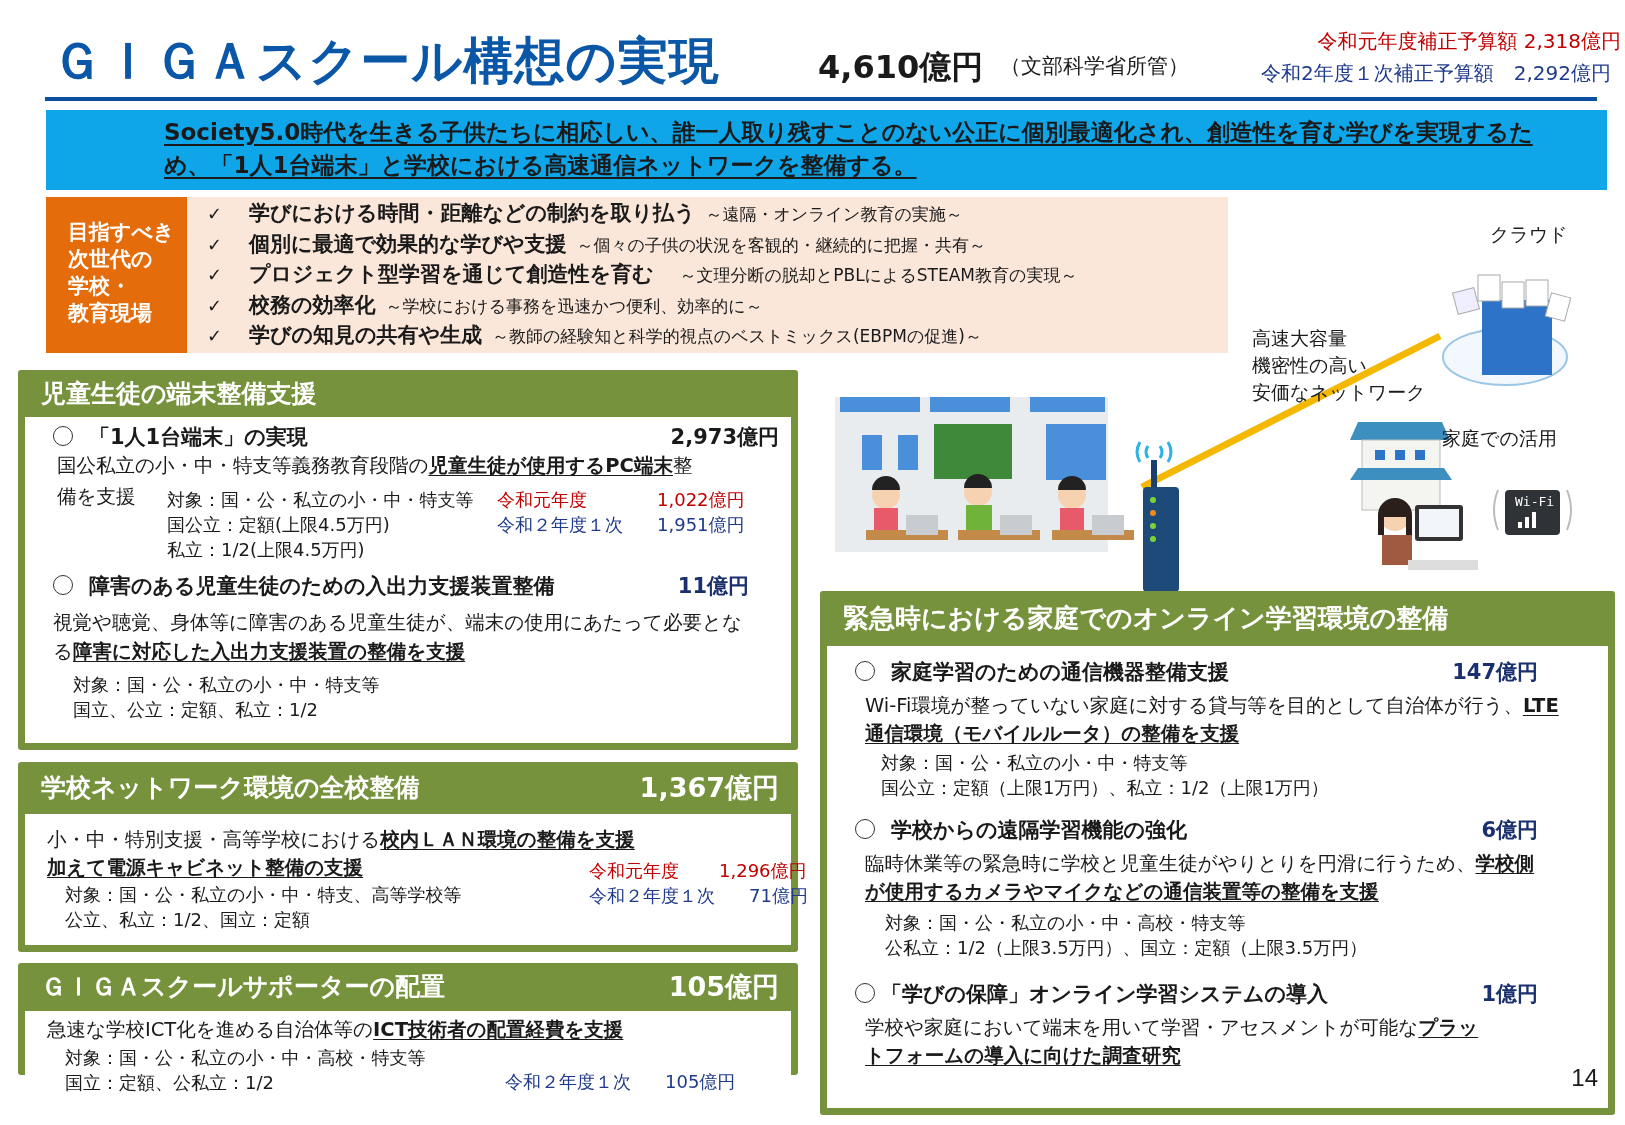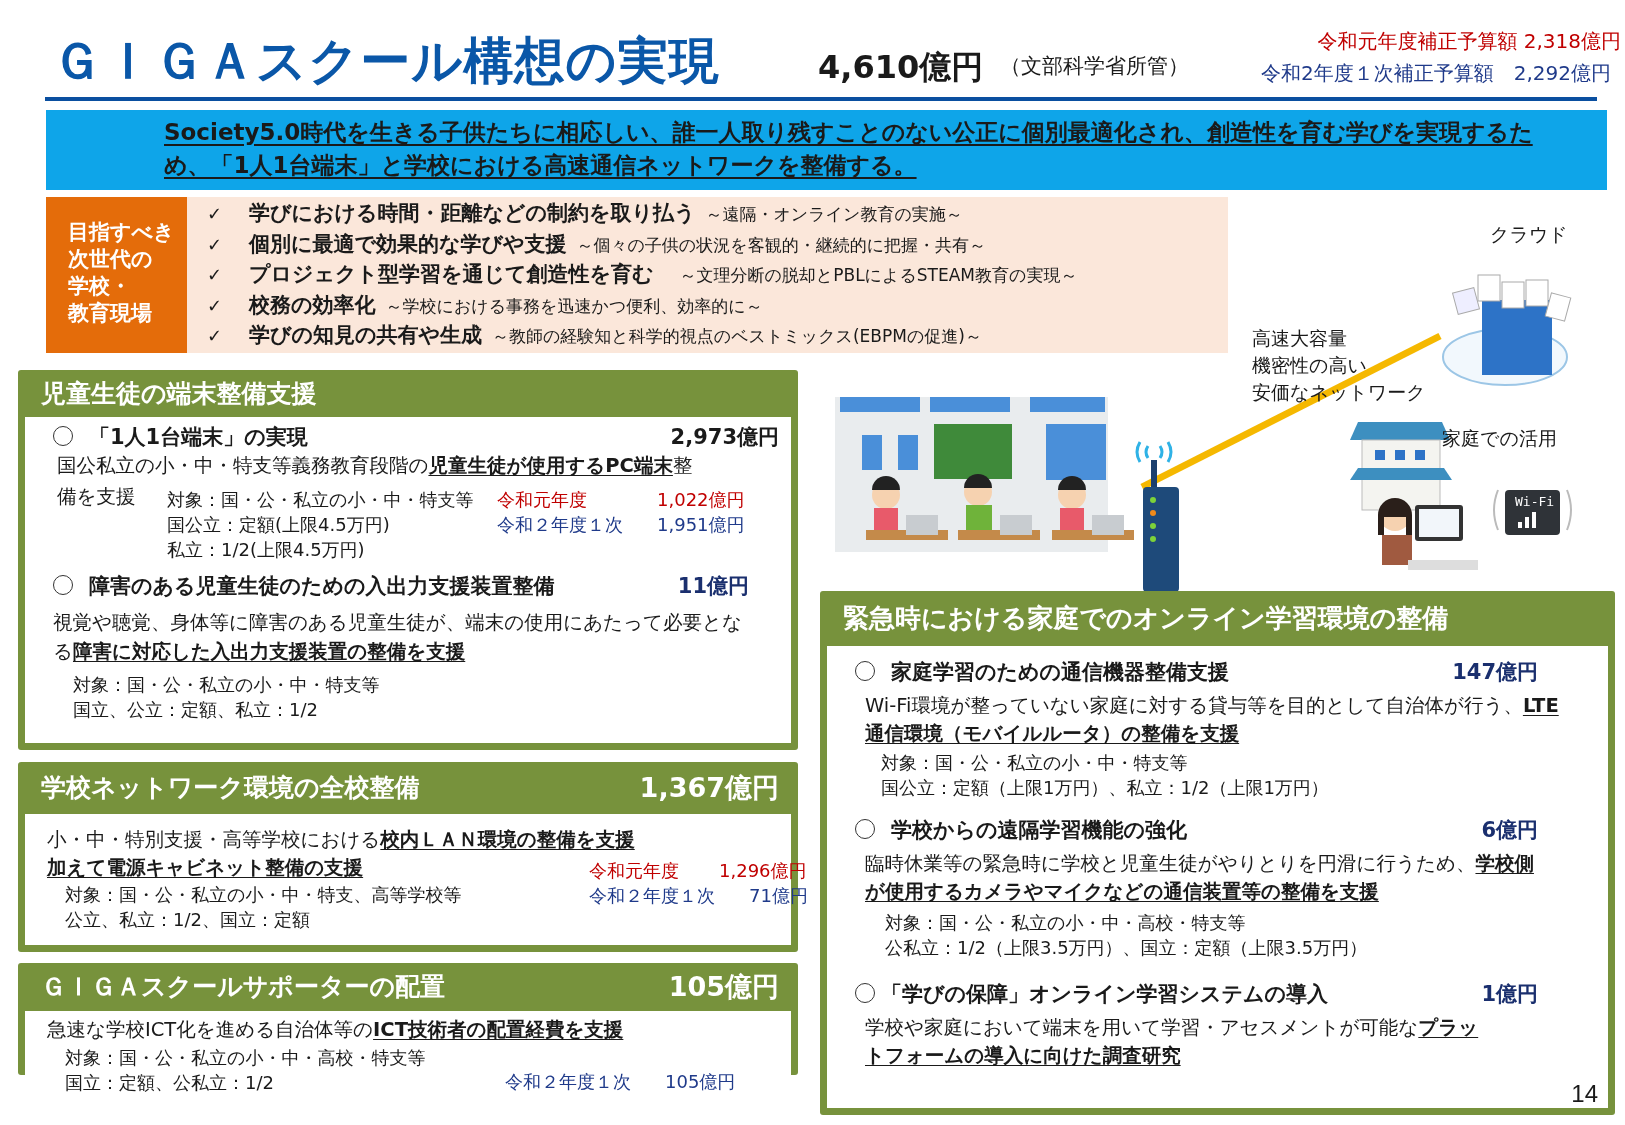--- a/index.html
+++ b/index.html
@@ -262,15 +262,15 @@
       <div class="small">対象：国・公・私立の小・中・高校・特支等</div>
       <div class="small">公私立：1/2（上限3.5万円）、国立：定額（上限3.5万円）</div>
     </div>
 
     <div class="item-title" style="margin-top:20px; padding-right:70px;">
       <span><span class="circle" style="margin-right:6px"></span><span>「学びの保障」オンライン学習システムの導入</span></span>
       <span class="navy">1億円</span>
     </div>
     <div class="txt" style="margin:6px 0 0 10px; line-height:28px;"><span>学校や家庭において端末を用いて学習・アセスメントが可能な</span><span class="u">プラッ</span></div>
     <div class="txt u" style="margin-left:10px; line-height:28px;">トフォームの導入に向けた調査研究</div>
-    <div class="abs" style="right:10px; bottom:0; font-size:24px; font-family:'Liberation Sans Narrow','Liberation Sans',sans-serif;">14</div>
+    <div class="abs" style="right:10px; bottom:16px; font-size:24px; font-family:'Liberation Sans Narrow','Liberation Sans',sans-serif;">14</div>
   </div>
 </div>
 
 </body></html>

